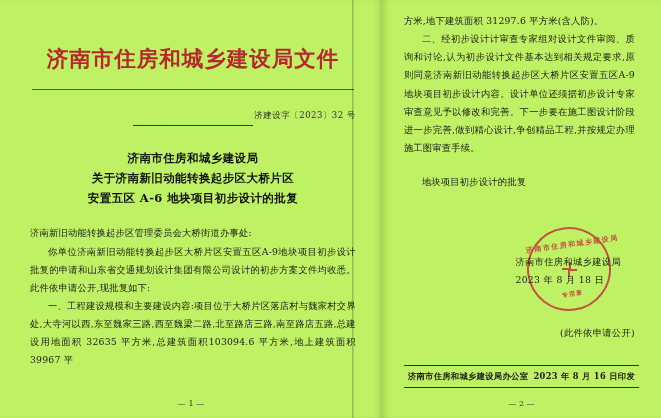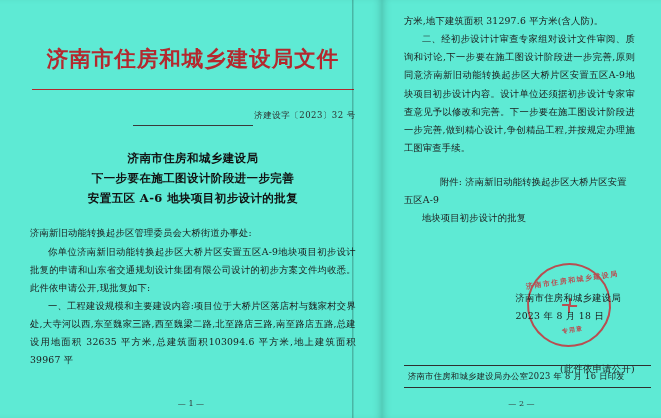--- a/index.html
+++ b/index.html
@@ -13,21 +13,21 @@
     overflow: hidden;
   }
   .spread {
     position: relative;
     width: 661px; height: 418px;
     display: flex;
     background: #555;
   }
   .page {
     position: relative;
-    background: #5eead4;
+    background: #bef264;
     height: 418px;
     overflow: hidden;
   }
   .page-left {
     width: 424px;
     padding: 18px 26px 0 30px;
     box-shadow: inset -6px 0 10px -6px rgba(0,0,0,0.25);
   }
   .page-right {
     width: 309px;
@@ -172,72 +172,72 @@
     margin-top: 10px;
     font-size: 9.3px;
     color: #1b1b1b;
     text-indent: 18px;
     letter-spacing: 0.3px;
     text-align: right;
   }
 
   .footer-box {
     position: absolute;
-    left: 22px; right: 10px;
+    left: 22px; right: 22px;
     bottom: 30px;
     border-top: 0.9px solid #2f2f2f;
     border-bottom: 0.9px solid #2f2f2f;
     padding: 5px 4px;
     display: flex;
-    justify-content: flex-start;
+    justify-content: space-between;
     align-items: center;
     font-size: 8.3px;
     color: #1b1b1b;
     letter-spacing: 0.3px;
+    font-weight: bold;
   }
 </style>
 </head>
 <body>
 
 <div class="spread">
 
   <div class="page page-left">
 
     <div class="letterhead">济南市住房和城乡建设局文件</div>
     <div class="letterhead-rule"></div>
 
     <div class="doc-number">济建设字〔2023〕32 号</div>
     <div class="doc-number-underline"></div>
 
     <div class="title-block">
       <div>济南市住房和城乡建设局</div>
-      <div>下一步要在施工图设计阶段进一步完善</div>
+      <div>关于济南新旧动能转换起步区大桥片区</div>
       <div>安置五区 A-6 地块项目初步设计的批复</div>
     </div>
 
     <div class="body-text">
       <p>济南新旧动能转换起步区管理委员会大桥街道办事处:</p>
       <p class="indent">你单位济南新旧动能转换起步区大桥片区安置五区A-9地块项目初步设计批复的申请和山东省交通规划设计集团有限公司设计的初步方案文件均收悉。此件依申请公开,现批复如下:</p>
       <p class="indent">一、工程建设规模和主要建设内容:项目位于大桥片区落店村与魏家村交界处,大寺河以西,东至魏家三路,西至魏梁二路,北至路店三路,南至路店五路,总建设用地面积 32635 平方米,总建筑面积103094.6 平方米,地上建筑面积 39967 平</p>
     </div>
 
     <div class="page-num">— 1 —</div>
   </div>
 
   <div class="gutter"></div>
 
   <div class="page page-right">
 
     <div class="r-body">
       <p>方米,地下建筑面积 31297.6 平方米(含人防)。</p>
-      <p class="indent">二、经初步设计计审查专家组对设计文件审阅、质询和讨论,下一步要在施工图设计阶段进一步完善,原则同意济南新旧动能转换起步区大桥片区安置五区A-9地块项目初步设计内容。设计单位还须据初步设计专家审查意见予以修改和完善。下一步要在施工图设计阶段进一步完善,做到精心设计,争创精品工程,并按规定办理施工图审查手续。</p>
+      <p class="indent">二、经初步设计计审查专家组对设计文件审阅、质询和讨论,认为初步设计文件基本达到相关规定要求,原则同意济南新旧动能转换起步区大桥片区安置五区A-9地块项目初步设计内容。设计单位还须据初步设计专家审查意见予以修改和完善。下一步要在施工图设计阶段进一步完善,做到精心设计,争创精品工程,并按规定办理施工图审查手续。</p>
     </div>
 
     <div class="attach">
-      <div class="l1">附件: 济南新旧动能转换起步区大桥片区安置五区A-9</div>
       <div class="l2">地块项目初步设计的批复</div>
     </div>
 
     <div class="signature">
       <div class="seal">
         <div class="seal-top">济南市住房和城乡建设局</div>
         <div class="seal-bottom">专用章</div>
       </div>
       <div class="sig-lines">
         <div>济南市住房和城乡建设局</div>

